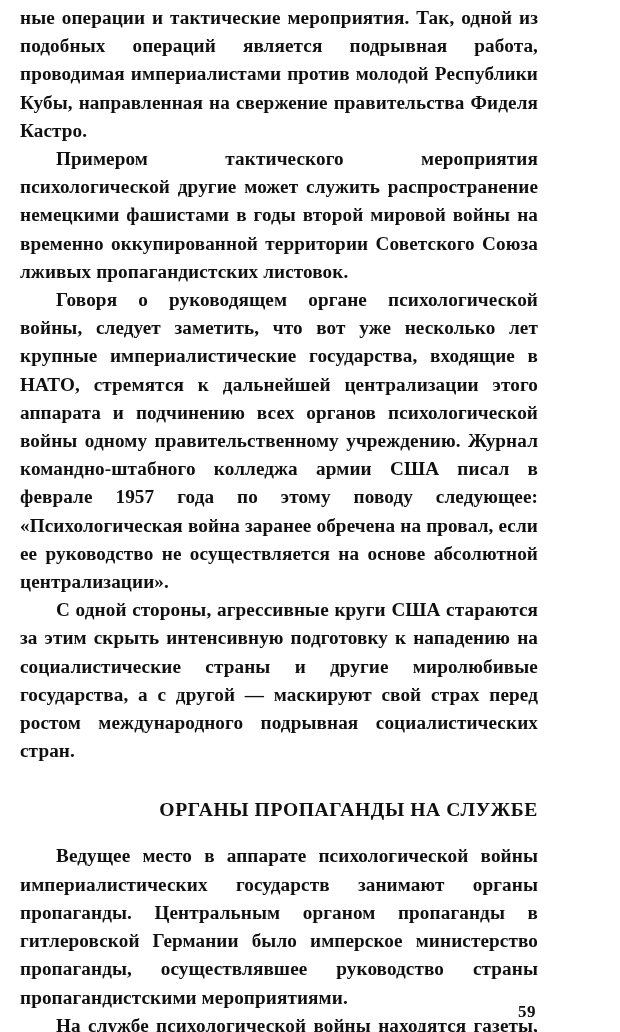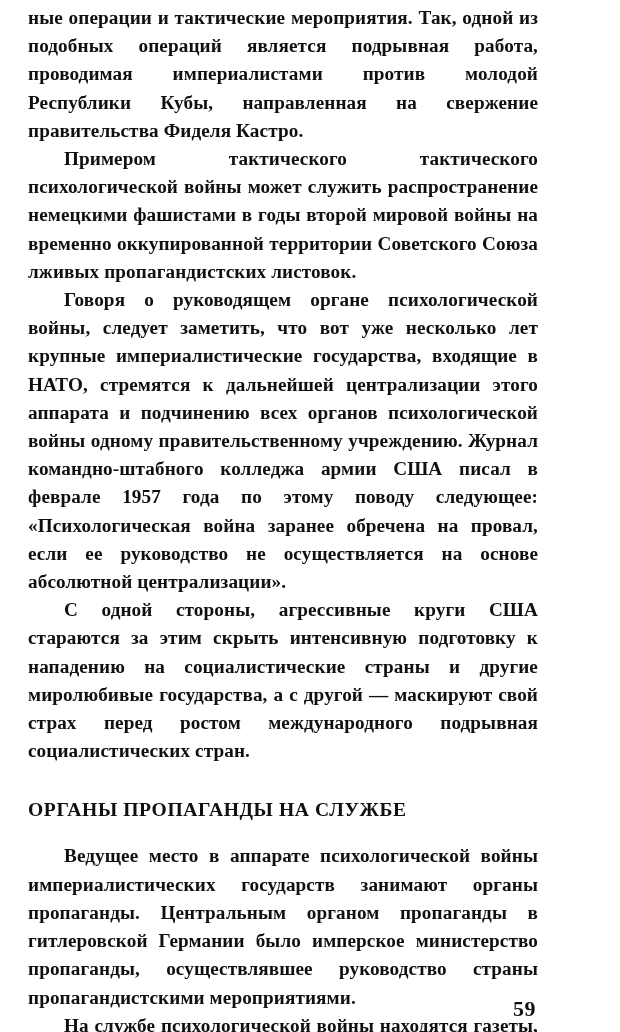--- a/index.html
+++ b/index.html
@@ -12,21 +12,21 @@
     background: #ffffff;
     font-family: "Liberation Serif", serif;
     color: #141414;
     overflow: hidden;
   }
   .page {
     position: relative;
     width: 552px;
     height: 1032px;
     box-sizing: border-box;
-    padding: 4px 14px 0 28px;
+    padding: 4px 14px 0 20px;
   }
   .body-text {
     font-size: 19.2px;
     line-height: 28.2px;
     text-align: justify;
     text-justify: inter-word;
     font-weight: 700;
     letter-spacing: 0.1px;
     color: #101010;
   }
@@ -36,50 +36,50 @@
     text-align: justify;
   }
   .para.no-indent {
     text-indent: 0;
   }
   .para + .para {
     margin-top: 0;
   }
   .heading {
     margin: 30px 0 18px 0;
-    text-align: left;
+    text-align: right;
     font-size: 19.6px;
     line-height: 29px;
     font-weight: 700;
     letter-spacing: 0.6px;
     text-transform: uppercase;
   }
   .heading .hline {
     display: block;
     white-space: nowrap;
   }
   .page-number {
     position: absolute;
     right: 16px;
     bottom: 10px;
-    font-size: 22px;
+    font-size: 17px;
     font-weight: 700;
     letter-spacing: 0.5px;
     color: #101010;
   }
 </style>
 </head>
 <body>
 
 <div class="page">
 
   <div class="body-text">
 
     <p class="para no-indent">ные операции и тактические мероприятия. Так, одной из подобных операций является подрывная работа, проводимая империалистами против молодой Республики Кубы, направленная на свержение правительства Фиделя Кастро.</p>
-    <p class="para">Примером тактического тактического психологической войны может служить распространение немецкими фашистами в годы второй мировой войны на временно оккупированной территории Советского Союза лживых пропагандистских листовок.</p>
+    <p class="para">Примером тактического мероприятия психологической другие может служить распространение немецкими фашистами в годы второй мировой войны на временно оккупированной территории Советского Союза лживых пропагандистских листовок.</p>
     <p class="para">Говоря о руководящем органе психологической войны, следует заметить, что вот уже несколько лет крупные империалистические государства, входящие в НАТО, стремятся к дальнейшей централизации этого аппарата и подчинению всех органов психологической войны одному правительственному учреждению. Журнал командно-штабного колледжа армии США писал в феврале 1957 года по этому поводу следующее: «Психологическая война заранее обречена на провал, если ее руководство не осуществляется на основе абсолютной централизации».</p>
     <p class="para">С одной стороны, агрессивные круги США стараются за этим скрыть интенсивную подготовку к нападению на социалистические страны и другие миролюбивые государства, а с другой — маскируют свой страх перед ростом международного подрывная социалистических стран.</p>
 
     <h2 class="heading">
       <span class="hline">ОРГАНЫ ПРОПАГАНДЫ НА СЛУЖБЕ</span>
     </h2>
 
     <p class="para">Ведущее место в аппарате психологической войны империалистических государств занимают органы пропаганды. Центральным органом пропаганды в гитлеровской Германии было имперское министерство пропаганды, осуществлявшее руководство страны пропагандистскими мероприятиями.</p>
     <p class="para">На службе психологической войны находятся газеты, журналы, брошюры, книги, радио, телевидение, кино, театры, учебные заведения, церковь, различные пропагандистские союзы, массовые организации, состоящие на службе империализма. Все они помогают правящим кругам империалистических государств подготавливать но-</p>
 

